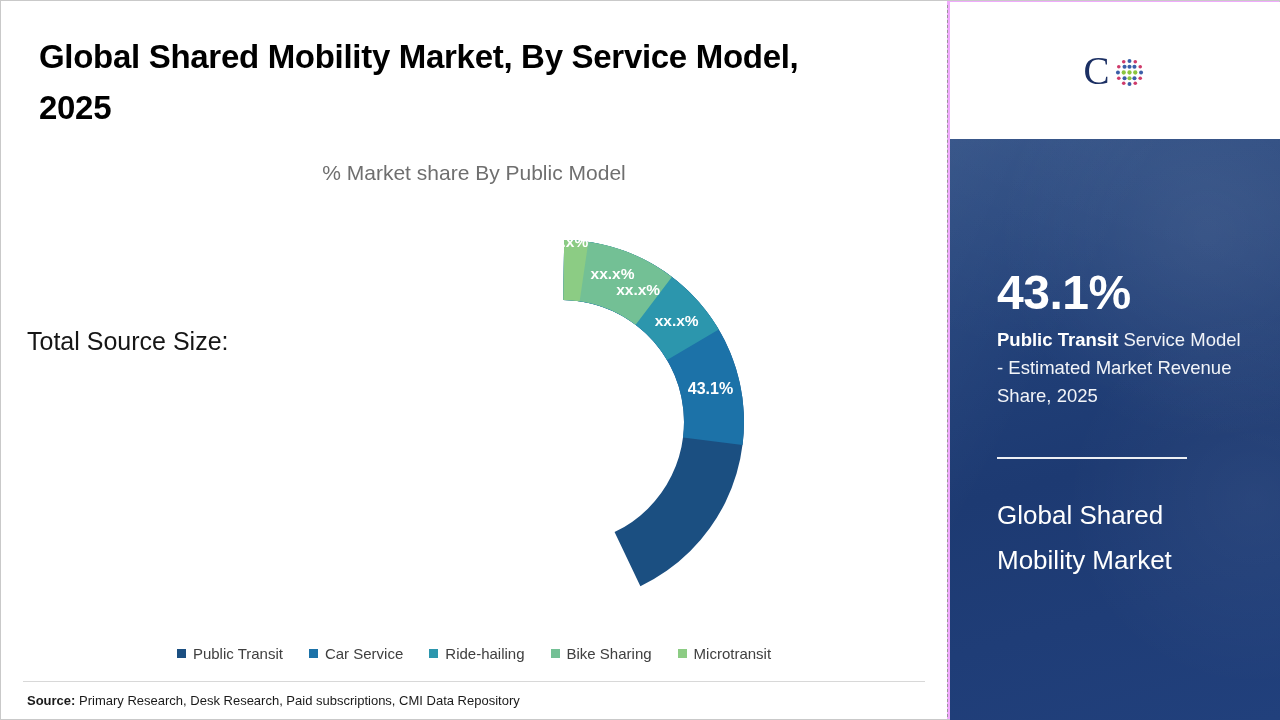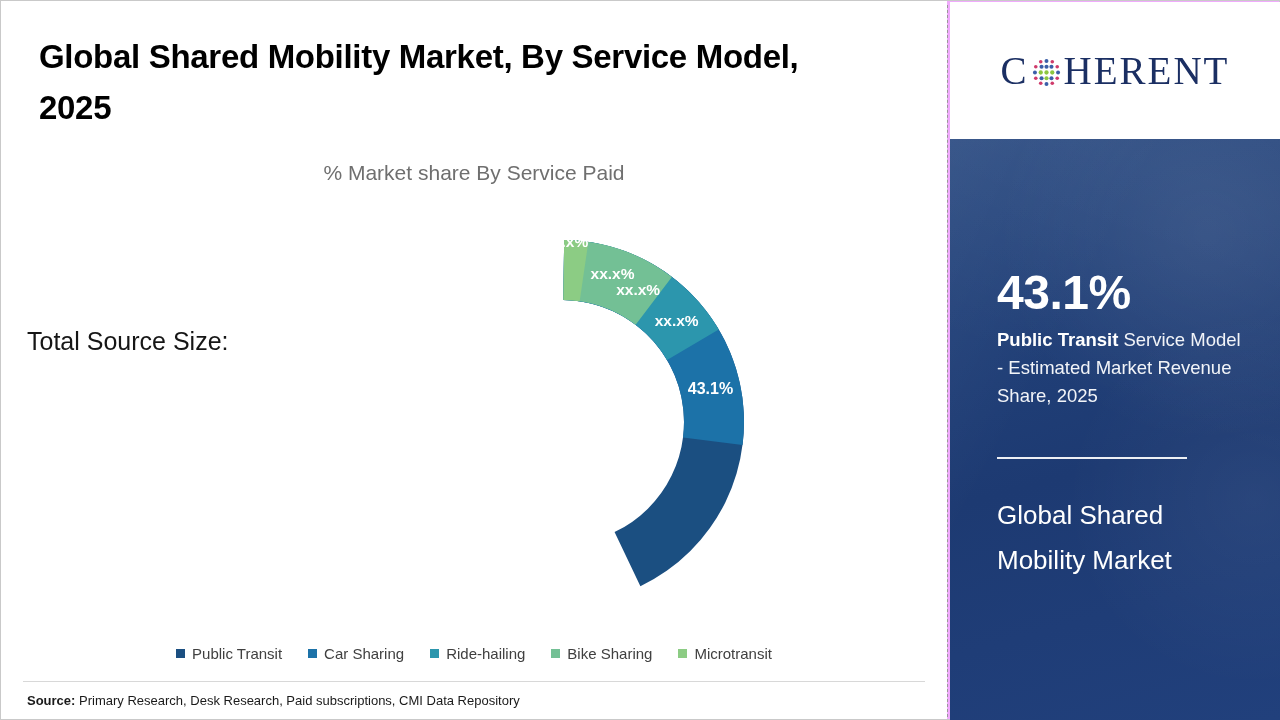--- a/index.html
+++ b/index.html
@@ -140,21 +140,21 @@
 </style>
 </head>
 <body>
 
 <div id="page">
 
   <div id="left-panel">
 
     <div id="chart-title">Global Shared Mobility Market, By Service Model, 2025</div>
 
-    <div id="chart-subtitle">% Market share By Service Paid</div>
+    <div id="chart-subtitle">% Market share By Public Model</div>
 
     <div id="total-block">
       <div id="total-label">Total Source Size:</div>
     </div>
 
     <div id="donut-wrap">
       <svg id="donut-svg" viewBox="0 0 382 382">
         <g id="donut-slices">
             <path d="M 193.14408738848832 9.012629863304738 A 182 182 0 0 1 269.3960228555309 355.2500033498784 L 243.55118015590534 301.1016505971713 A 122 122 0 0 0 192.4372453922834 69.00846617210537 Z" fill="#1b4f81"></path>
             <path d="M 193.14408738848832 9.012629863304738 A 182 182 0 0 1 371.5469045088885 213.95245678044768 L 312.02594697848565 206.3857127868935 A 122 122 0 0 0 192.4372453922834 69.00846617210537 Z" fill="#1c72a8"></path>
@@ -172,21 +172,21 @@
       </svg>
     </div>
 
     <div id="legend">
         <div class="legend-item">
           <span class="legend-swatch" style="background: rgb(27, 79, 129);"></span>
           <span class="legend-text">Public Transit</span>
         </div>
         <div class="legend-item">
           <span class="legend-swatch" style="background: rgb(28, 114, 168);"></span>
-          <span class="legend-text">Car Sharing</span>
+          <span class="legend-text">Car Service</span>
         </div>
         <div class="legend-item">
           <span class="legend-swatch" style="background: rgb(44, 150, 173);"></span>
           <span class="legend-text">Ride-hailing</span>
         </div>
         <div class="legend-item">
           <span class="legend-swatch" style="background: rgb(115, 192, 149);"></span>
           <span class="legend-text">Bike Sharing</span>
         </div>
         <div class="legend-item">
@@ -229,21 +229,20 @@
               <circle cx="14" cy="27" r="2.5" fill="#3b5ea8"></circle>
               <circle cx="20" cy="27" r="2.5" fill="#8cc63f"></circle>
               <circle cx="26" cy="27" r="2.5" fill="#3b5ea8"></circle>
               <circle cx="33" cy="27" r="2.2" fill="#cf3b6b"></circle>
               <circle cx="13" cy="33" r="2.2" fill="#cf3b6b"></circle>
               <circle cx="20" cy="34" r="2.4" fill="#3b5ea8"></circle>
               <circle cx="27" cy="33" r="2.2" fill="#cf3b6b"></circle>
             </g>
           </svg>
         </span>
-        <span>HERENT</span>
       </div>
     </div>
 
     <div id="right-body">
       <div id="right-texture"></div>
 
       <div id="stat-pct">43.1%</div>
 
       <div id="stat-desc">
         <span class="hl">Public Transit</span><span> Service Model - Estimated Market Revenue Share, 2025</span>

